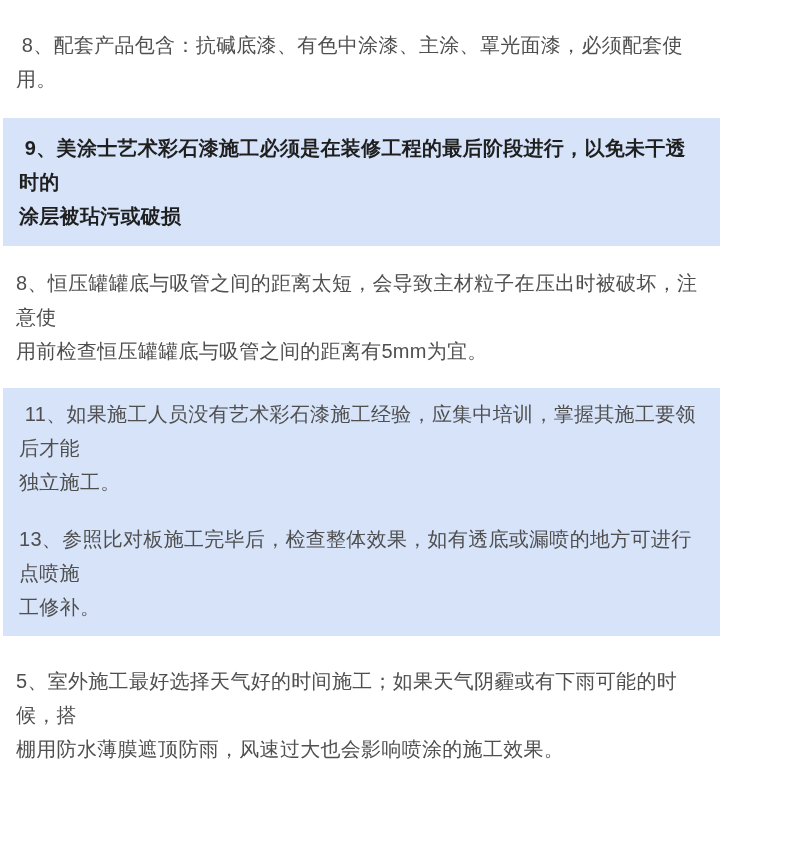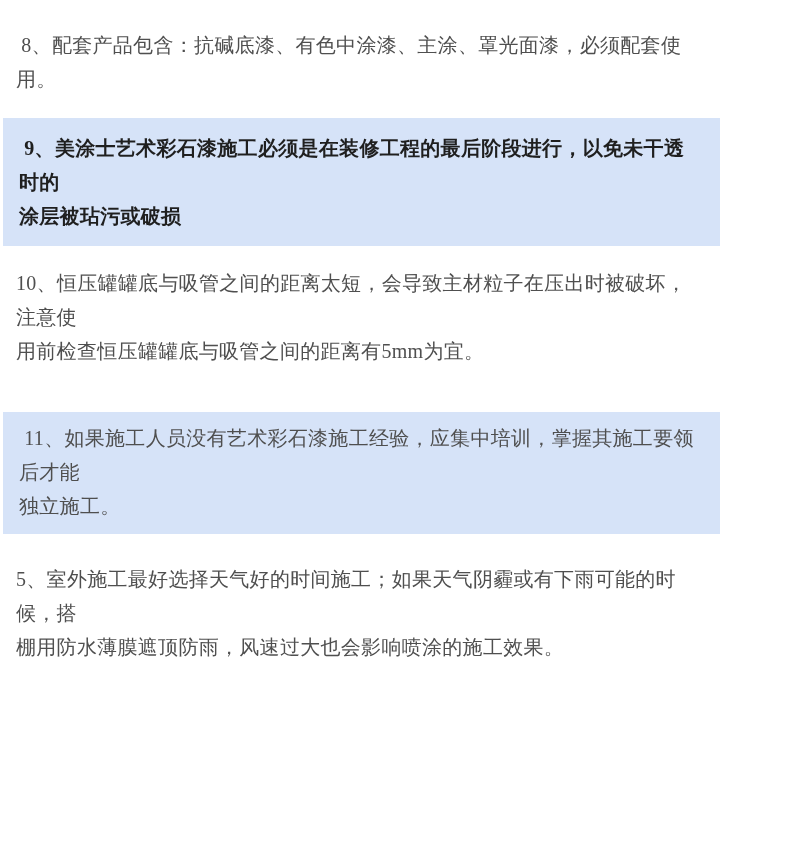--- a/index.html
+++ b/index.html
@@ -10,21 +10,20 @@
   body {
     width: 790px;
     min-height: 841px;
     font-family: "Liberation Sans", "DejaVu Sans", sans-serif;
     --hl: #d6e3f8;
     --fg: #4f4f4f;
     --fg-bold: #1f1f1f;
   }
   #doc {
     width: 720px;
-    font-family: Liberation Serif, serif;
   }
   .item-section {
     box-sizing: border-box;
     padding: 20px 16px;
   }
   .item-section.highlight {
     background: var(--hl);
     margin-left: 3px;
   }
   .item-text {
@@ -37,21 +36,21 @@
     letter-spacing: 0.3px;
   }
   .item-text.bold {
     font-weight: bold;
     color: var(--fg-bold);
   }
   
   .sec-8  { padding: 28px 16px 22px; }
   .sec-9  { padding: 13px 16px 13px; }
   .sec-10 { padding: 20px 16px 20px; }
-  .sec-11 { padding: 9px 16px 11px; margin-top: 24px; }
+  .sec-11 { padding: 9px 16px 11px; }
   .sec-12 { padding: 22px 16px 16px; }
   .sec-13 { padding: 12px 16px 12px; }
   .sec-14 { padding: 28px 16px 24px; }
   .sec-15 { padding: 19px 16px 19px; }
   .bottom-filler {
     height: 43px;
     background: #ffffff;
   }
 </style>
 </head>
@@ -59,25 +58,29 @@
 
 <div id="doc">
     <section class="item-section sec-8">
       <p class="item-text"> 8、配套产品包含：抗碱底漆、有色中涂漆、主涂、罩光面漆，必须配套使用。</p>
     </section>
     <section class="item-section sec-9 highlight">
       <p class="item-text bold"> 9、美涂士艺术彩石漆施工必须是在装修工程的最后阶段进行，以免未干透时的
 涂层被玷污或破损</p>
     </section>
     <section class="item-section sec-10">
-      <p class="item-text">10、恒压罐罐底与吸管之间的距离太短，会导致主材粒子在压出时被破坏，注意使
+      <p class="item-text">8、恒压罐罐底与吸管之间的距离太短，会导致主材粒子在压出时被破坏，注意使
 用前检查恒压罐罐底与吸管之间的距离有5mm为宜。</p>
     </section>
     <section class="item-section sec-11 highlight">
       <p class="item-text"> 11、如果施工人员没有艺术彩石漆施工经验，应集中培训，掌握其施工要领后才能
 独立施工。</p>
+    </section>
+    <section class="item-section sec-13 highlight">
+      <p class="item-text">13、参照比对板施工完毕后，检查整体效果，如有透底或漏喷的地方可进行点喷施
+工修补。</p>
     </section>
     <section class="item-section sec-14">
       <p class="item-text">5、室外施工最好选择天气好的时间施工；如果天气阴霾或有下雨可能的时候，搭
 棚用防水薄膜遮顶防雨，风速过大也会影响喷涂的施工效果。</p>
     </section>
     <div class="bottom-filler"></div>
   </div>
 
 </body></html>

